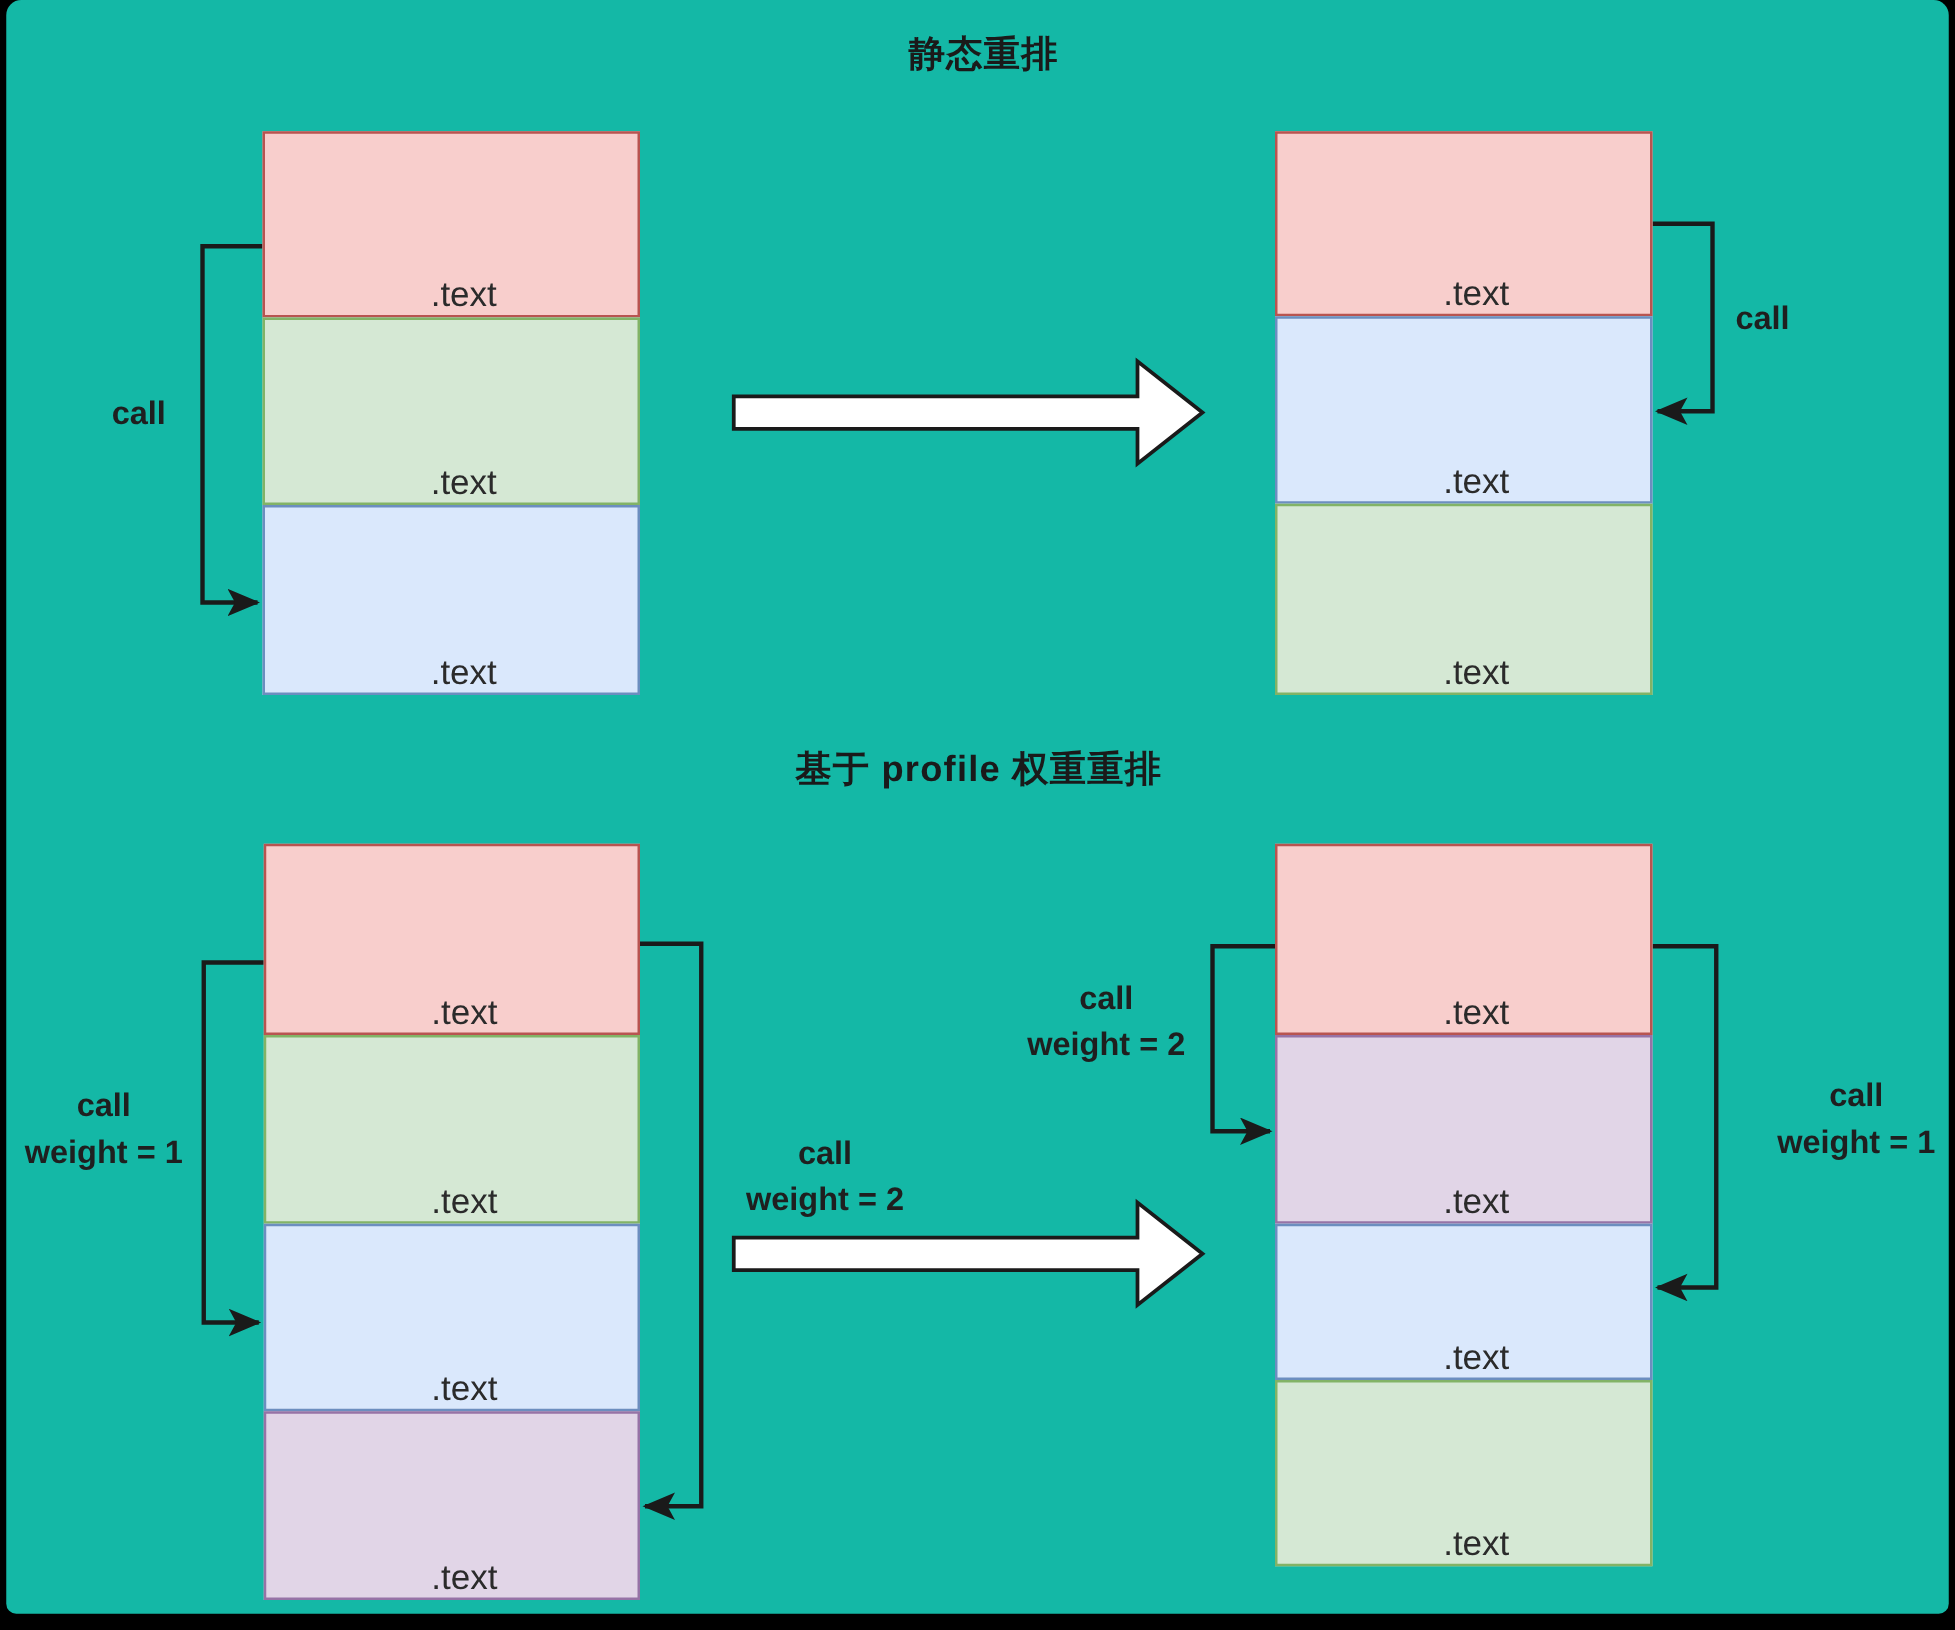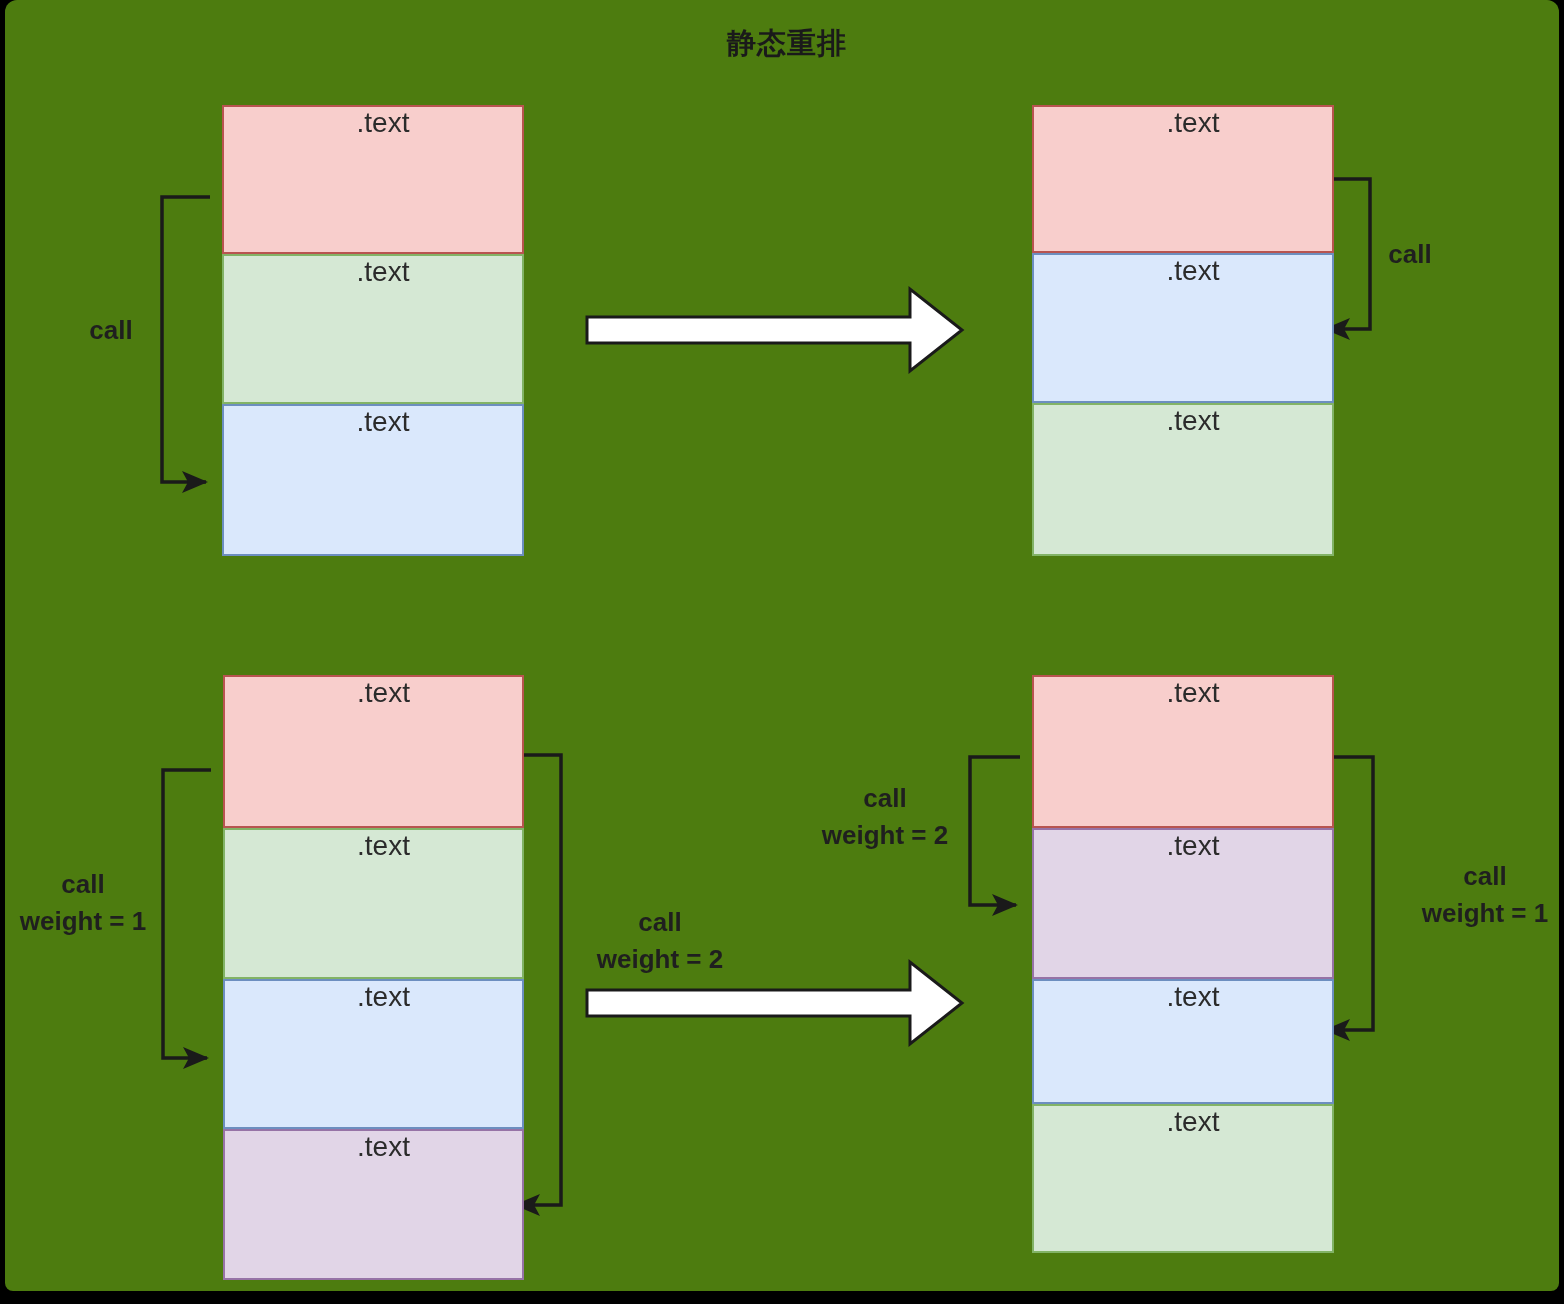--- a/index.html
+++ b/index.html
@@ -4,49 +4,50 @@
 <style>
   html,body{margin:0;padding:0;}
   body{
     width:1564px;height:1304px;position:relative;
     background:#000;overflow:hidden;
     font-family:"Liberation Sans","DejaVu Sans",sans-serif;
   }
   .frame{position:absolute;inset:0;background:#000;border-radius:18px;}
   .canvas{
     position:absolute;left:5px;right:5px;top:0;bottom:13px;
-    background:#4d7c0f;border-radius:12px 12px 8px 8px;
+    background:#14b8a6;border-radius:12px 12px 8px 8px;
   }
   .title{
     position:absolute;text-align:center;
     font-size:29px;font-weight:bold;color:#1a1a1a;
     letter-spacing:1px;
   }
   .stack{position:absolute;}
   .seg{
-    position:absolute;left:12px;width:100%;box-sizing:border-box;
-    display:flex;align-items:flex-start;justify-content:center;padding-left:20px;
+    position:absolute;left:0;width:100%;box-sizing:border-box;
+    display:flex;align-items:flex-end;justify-content:center;padding-left:20px;
   }
   .seg-label{
     font-size:28px;color:#2b2b2b;
   }
   svg.overlay{position:absolute;left:0;top:0;pointer-events:none;}
   .call-label{
     position:absolute;text-align:center;
     font-size:26px;color:#1f1f1f;line-height:37px;font-weight:bold;
   }
 </style>
 </head>
 <body>
 
 <div class="frame">
   <div class="canvas">
 
     <div class="title" style="left:582px;top:24px;width:400px;">静态重排</div>
 
+    <div class="title" style="left:528px;top:596px;width:500px;">基于 profile 权重重排</div>
 
     <svg class="overlay" width="1554" height="1291" viewBox="0 0 1554 1291">
       <defs>
         <marker id="ah" markerUnits="userSpaceOnUse" markerWidth="28" markerHeight="24" refX="24" refY="11" orient="auto">
           <path d="M0,0 L26,11 L0,22 L6,11 Z" fill="#1a1a1a"></path>
         </marker>
       </defs>
 
       <path d="M 205 197 H 157 V 482 H 201" fill="none" stroke="#1a1a1a" stroke-width="3.5" marker-end="url(#ah)"></path>
 

